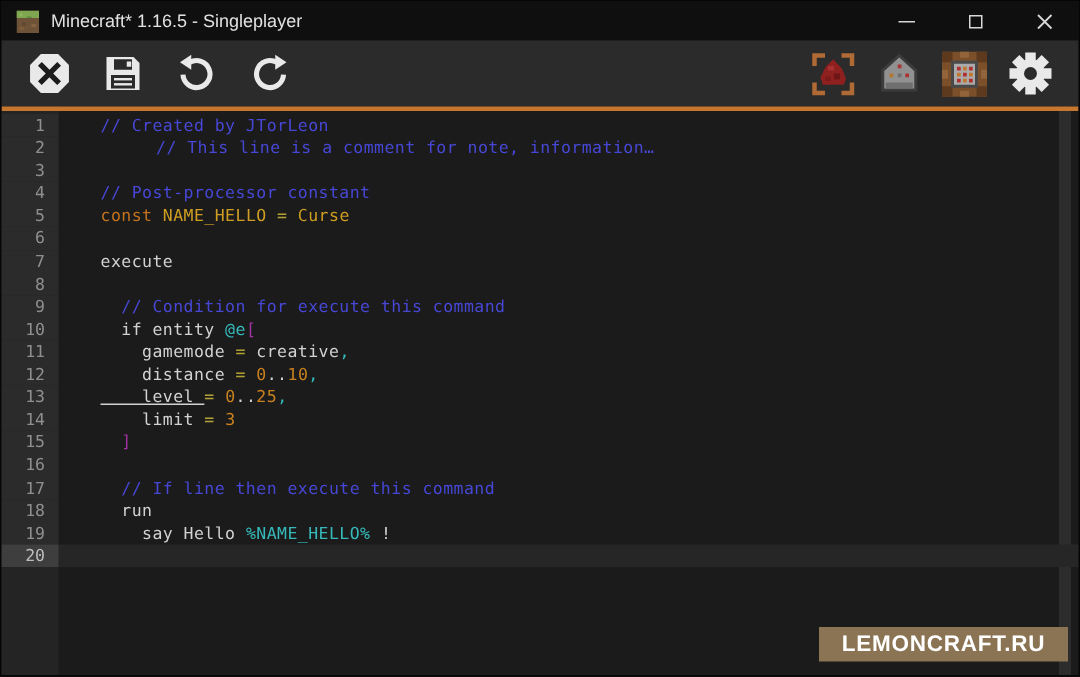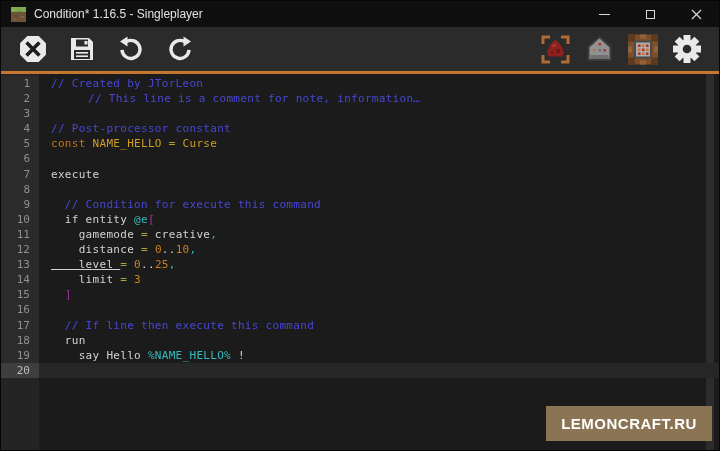--- a/index.html
+++ b/index.html
@@ -27,47 +27,47 @@
 
   
   .editor { position:absolute; top:73px; left:0; right:0; bottom:0; background:#1b1b1b; }
   .gutter-strip { position:absolute; left:0; top:0; width:38px; height:100%; background:#242424; }
   .scrollbar { position:absolute; top:0; right:5px; width:8px; height:100%; background:#2c2c2c; }
   .code-lines { position:relative; padding-top:2px;
                 font-family:"DejaVu Sans Mono", monospace; font-size:11px; }
   .code-row { display:flex; height:15.1px; line-height:15.1px; }
   .gutter-num { flex:0 0 38px; background:#2b2b2b; color:#8f8f8f; text-align:right;
                 padding-right:9px; font-size:11px; }
-  .code-text { white-space:pre; padding-left:12px; letter-spacing:0.3px; }
+  .code-text { white-space:pre; padding-left:28px; letter-spacing:0.3px; }
   .code-row.current { background:#262626;justify-content:space-between; }
   .code-row.current .gutter-num { background:#3e3e3e; color:#bcbcbc; }
 
   
-  .watermark { position:absolute; right:7px; bottom:9px; width:166px; height:35px;
+  .watermark { position:absolute; right:7px; bottom:9px; width:166px; height:23px;
                background:#8b7453; color:#ffffff; font-weight:bold; font-size:15px;
                letter-spacing:0.5px; display:flex; align-items:center; justify-content:center; z-index:5; }
 </style>
 </head>
 <body>
 
 <div class="window">
 
   <div class="titlebar">
     <span class="tb-appicon">
       <svg width="15" height="15" viewBox="0 0 15 15">
         <rect width="15" height="15" fill="#6f5338"></rect>
         <rect width="15" height="5" fill="#7fa650"></rect>
         <rect x="7" y="4" width="3" height="1" fill="#5c8a3c"></rect>
         <rect x="2" y="2" width="2" height="2" fill="#8fb55e"></rect>
         <rect x="4" y="8" width="2" height="2" fill="#5d4430"></rect>
         <rect x="10" y="9" width="3" height="2" fill="#86643f"></rect>
         <rect x="2" y="11" width="3" height="2" fill="#7c5c3a"></rect>
       </svg>
     </span>
-    <span class="tb-title">Condition* 1.16.5 - Singleplayer</span>
+    <span class="tb-title">Minecraft* 1.16.5 - Singleplayer</span>
     <div class="tb-controls">
       <div class="tb-btn">
         <span class="glyph-min"></span>
       </div>
       <div class="tb-btn">
         <span class="glyph-max"></span>
       </div>
       <div class="tb-btn">
         <svg width="11" height="11" viewBox="0 0 11 11">
           <path d="M1 1 L10 10 M10 1 L1 10" stroke="#d8d8d8" stroke-width="1.2"></path>

